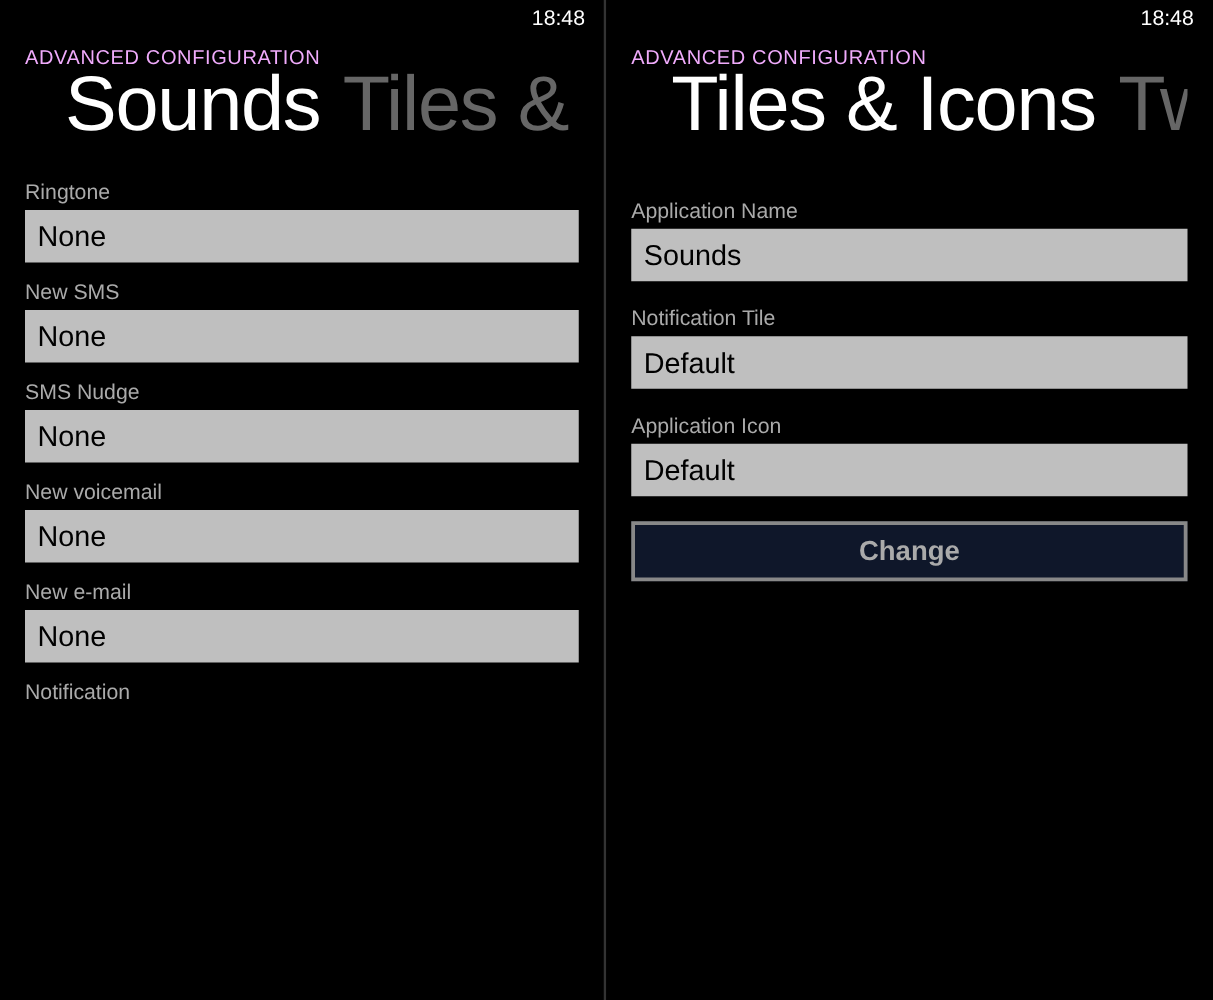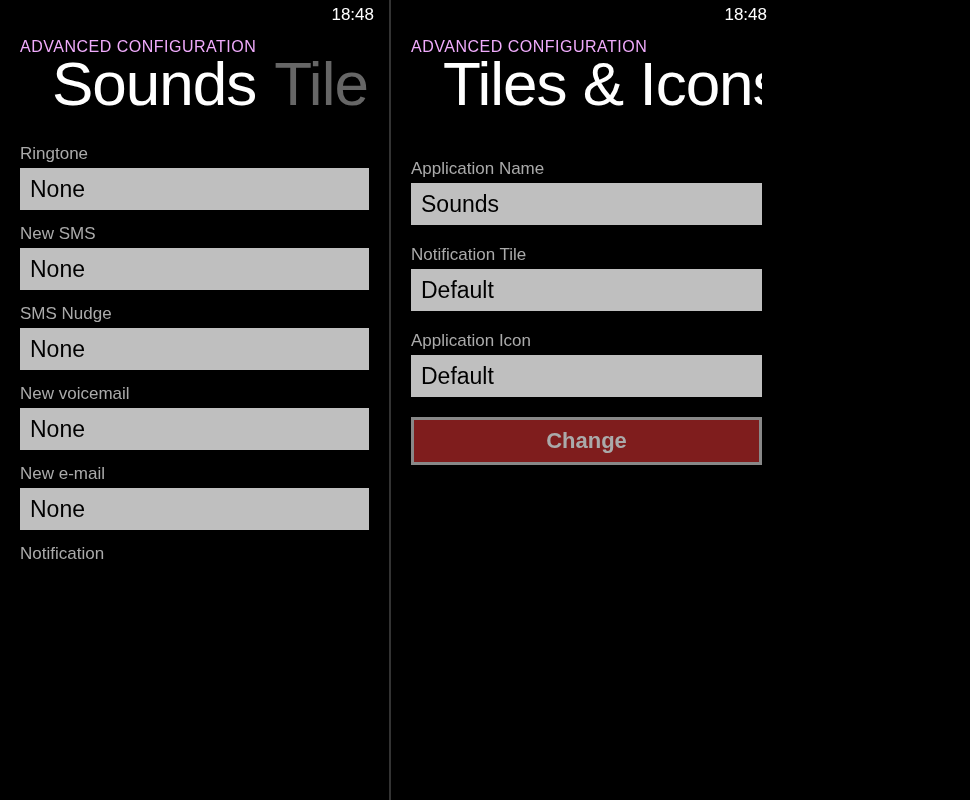--- a/index.html
+++ b/index.html
@@ -10,21 +10,21 @@
     body {
       font-family: 'Segoe UI', 'Segoe WP', Tahoma, sans-serif;
       background: #000;
       color: #fff;
       width: 970px;
       height: 800px;
       display: flex;
       overflow: hidden;
     }
     .panel {
-      width: 391px;
+      width: 485px;
       height: 800px;
       background: #000;
       position: relative;
       overflow: hidden;
     }
     .panel-left {
       border-right: 2px solid #333;
     }
     .status-bar {
       height: 30px;
@@ -87,21 +87,21 @@
       font-weight: 400;
       padding: 6px 10px;
       width: 100%;
       height: 42px;
       display: flex;
       align-items: center;
       cursor: pointer;
     }
     .button {
       border: 3px solid #888;
-      background: #7f1d1d;
+      background: #0f172a;
       color: #aaa;
       font-size: 22px;
       font-weight: 600;
       padding: 8px;
       width: 100%;
       height: 48px;
       display: flex;
       align-items: center;
       justify-content: center;
       margin-top: 18px;

